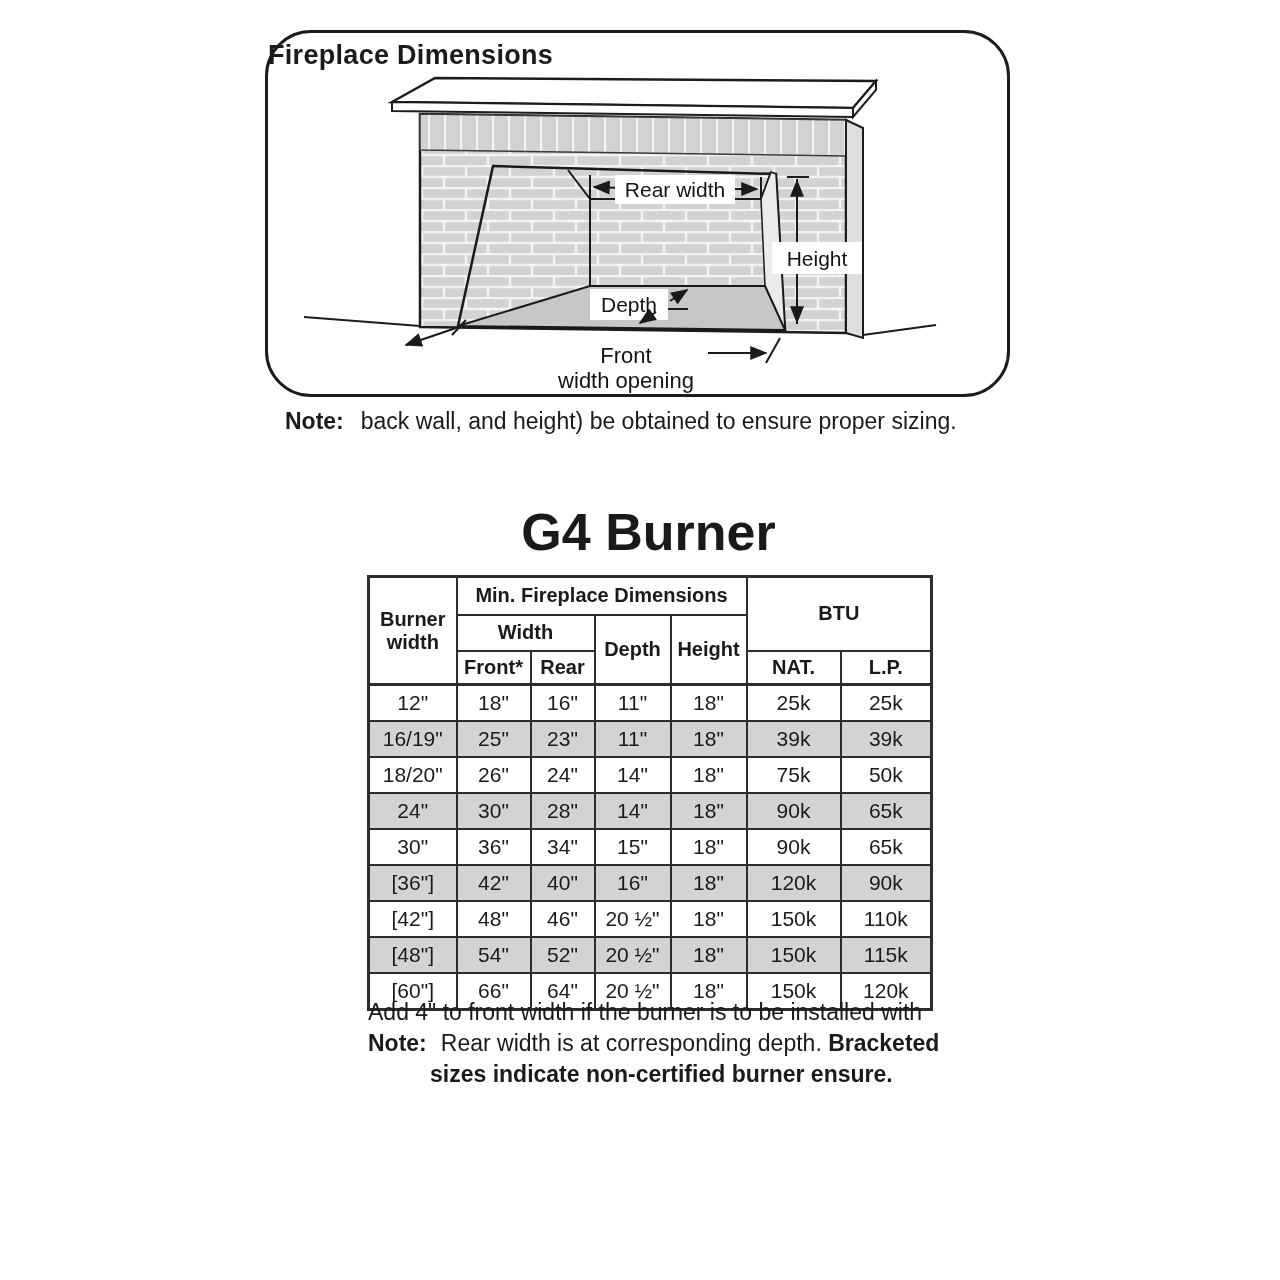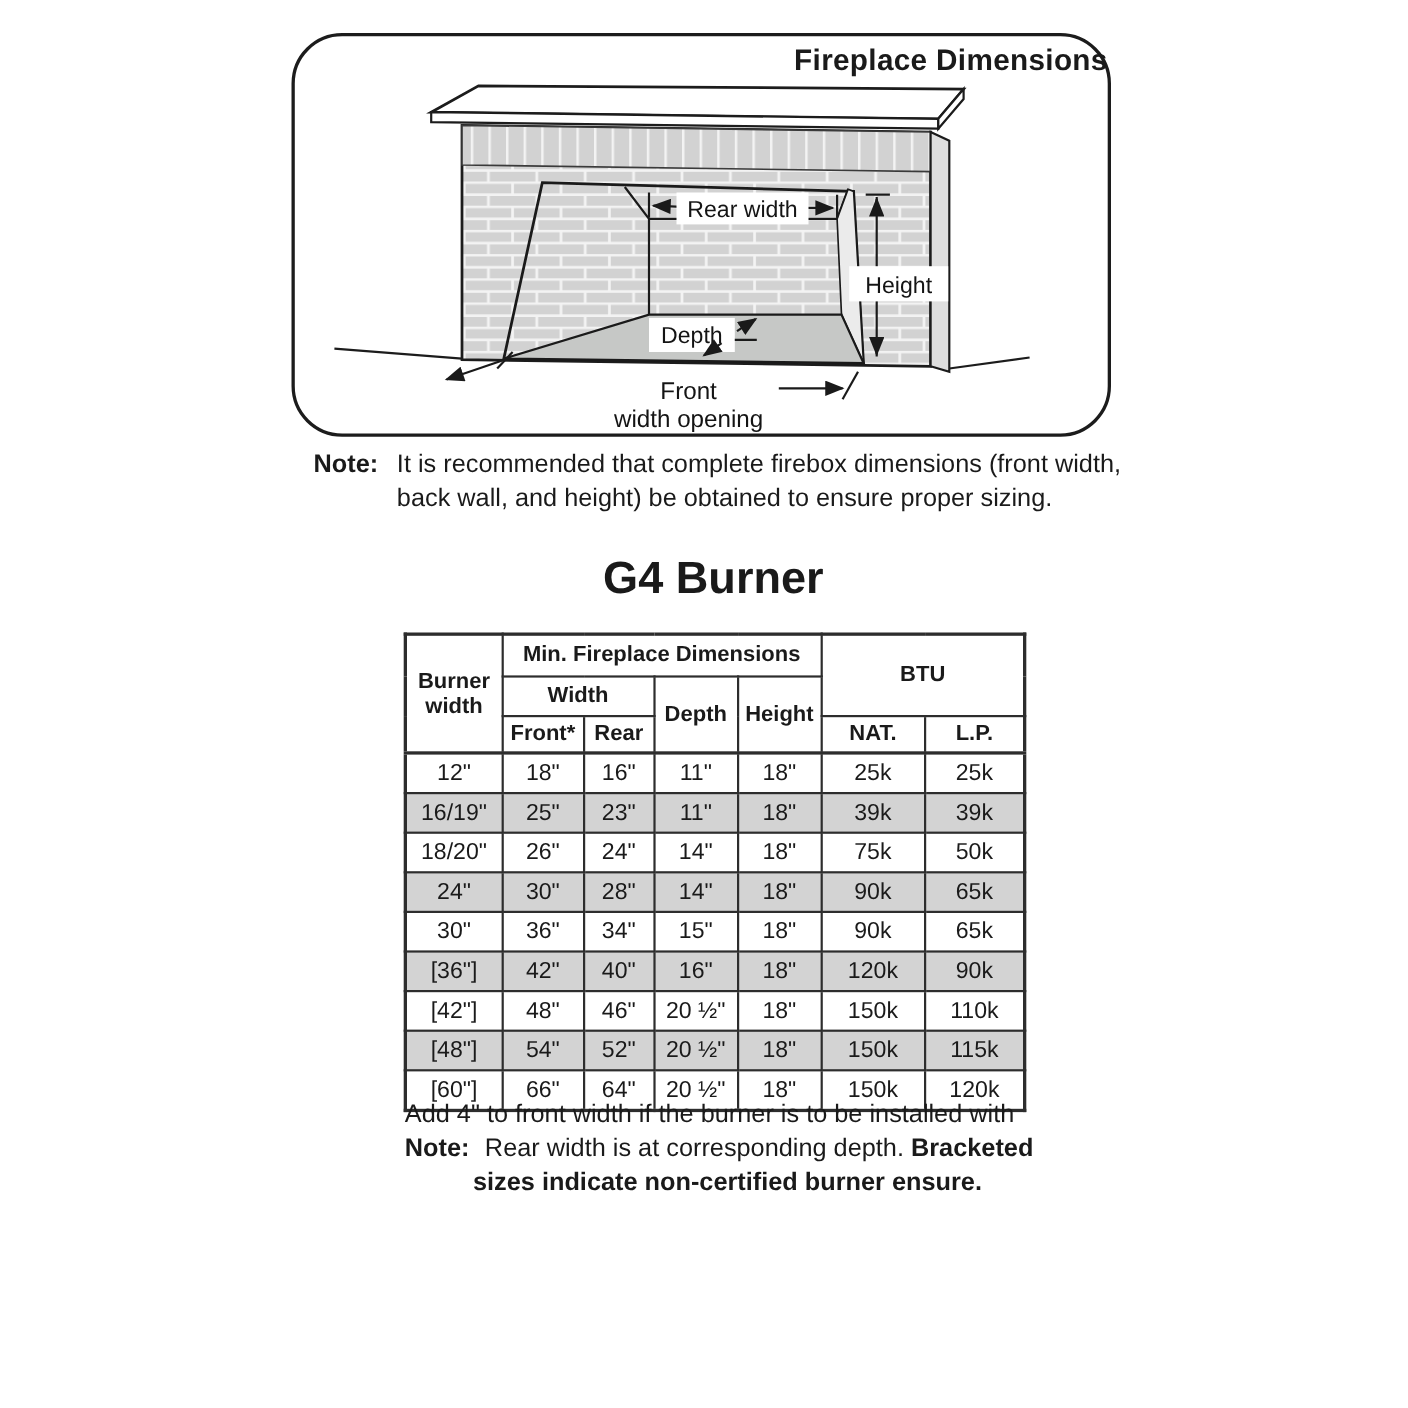--- a/index.html
+++ b/index.html
@@ -8,36 +8,36 @@
     font-family:"Liberation Sans", sans-serif; color:#1a1a1a;
     overflow:hidden;
   }
 
   
   .diagram-box {
     position:absolute; left:265px; top:30px; width:739px; height:361px;
     border:3px solid #1c1c1c; border-radius:46px; background:#fff;
   }
   .diagram-title {
-    position:absolute; top:7px; left:0; right:0; text-align:right;
+    position:absolute; top:7px; left:0; right:0; text-align:left;
     font-size:27px; font-weight:bold; letter-spacing:.3px;
   }
   .fireplace-svg { position:absolute; left:0; top:0; width:739px; height:361px; }
 
   
   .top-note {
     position:absolute; left:285px; top:406px; display:flex;
     font-size:23px; line-height:31px; white-space:nowrap;
   }
   .top-note .lbl { font-weight:bold; margin-right:17px; }
 
   
   .g4-title {
     position:absolute; left:367px; top:502px; width:563px; text-align:center;
-    font-size:41px; font-weight:bold;
+    font-size:52px; font-weight:bold;
   }
 
   
   table.burner {
     position:absolute; left:367px; top:575px; width:563px;
     border-collapse:collapse; table-layout:fixed; background:#fff;
     border:3px solid #2d2d2d;
   }
   table.burner th, table.burner td {
     border:2px solid #2d2d2d; text-align:center; vertical-align:middle; padding:0;
@@ -119,21 +119,20 @@
     <path d="M512,305 L498,330" stroke="#1a1a1a" stroke-width="2"></path>
     <text x="358" y="330" font-size="22" text-anchor="middle">Front</text>
     <text x="358" y="355" font-size="22" text-anchor="middle">width opening</text>
   </svg>
   <div class="diagram-title">Fireplace Dimensions</div>
 </div>
 
 <div class="top-note">
   <span class="lbl">Note:</span>
   <span class="body">
-    <div>It is recommended that complete firebox dimensions (front width,</div>
     <div>back wall, and height) be obtained to ensure proper sizing.</div>
   </span>
 </div>
 
 <div class="g4-title">G4 Burner</div>
 
 <table class="burner">
   <colgroup>
     <col style="width:88px">
       <col style="width:74px">

